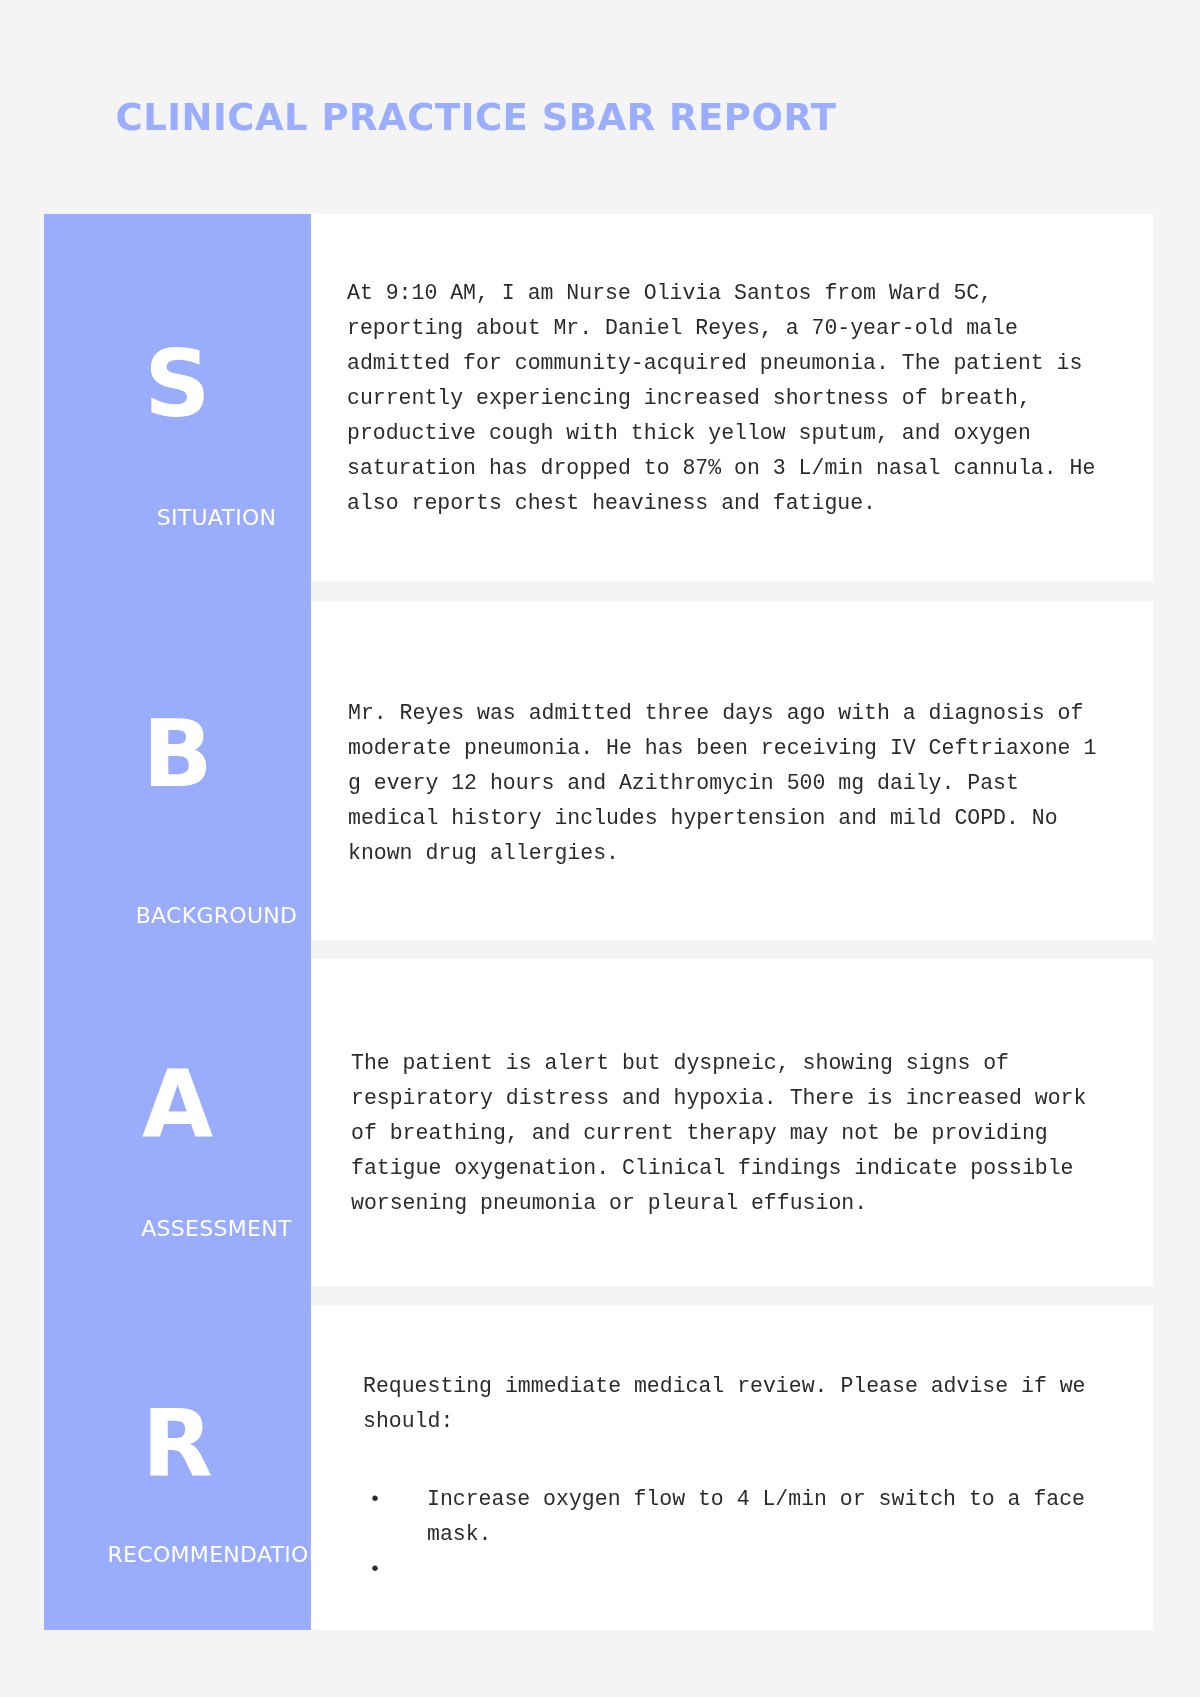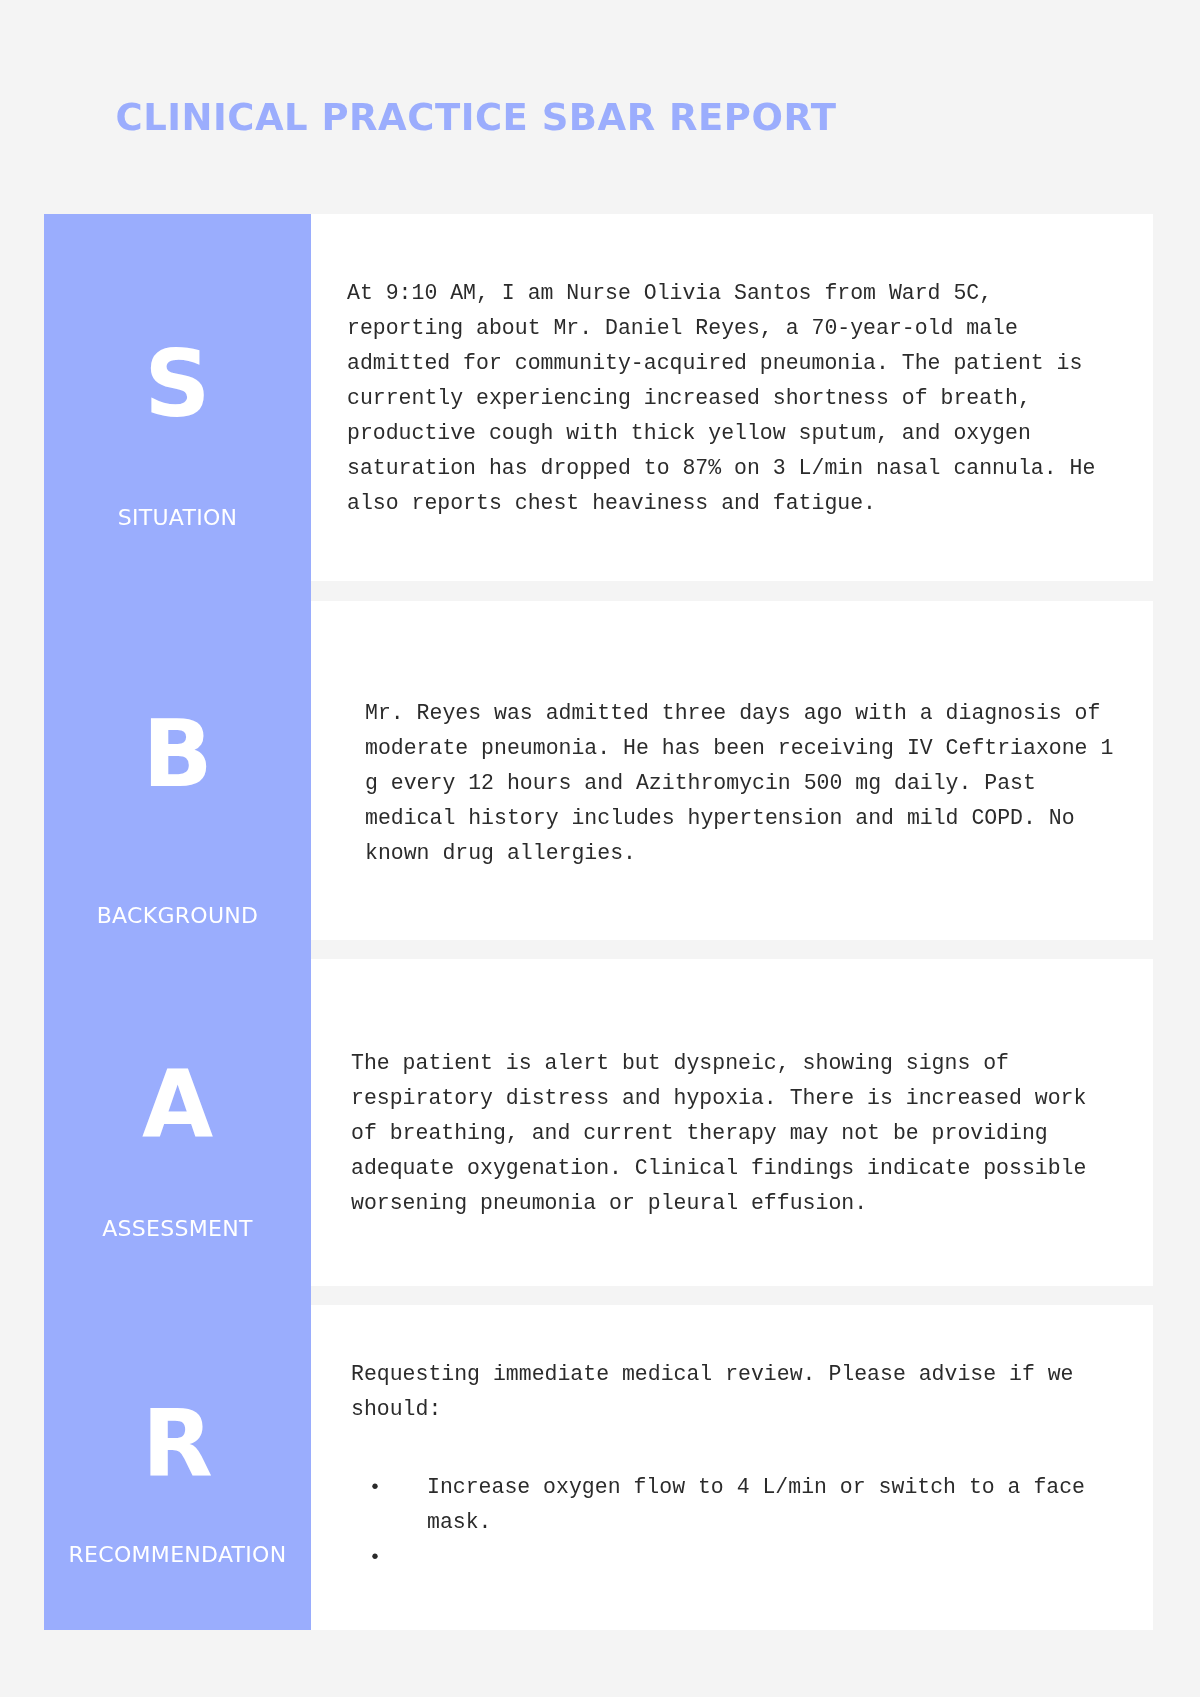--- a/index.html
+++ b/index.html
@@ -22,21 +22,21 @@
     position: absolute; left: 311px; width: 842px; background: #ffffff;
   }
   .letter {
     position: absolute; left: 44px; width: 267px; text-align: center;
     color: #ffffff; font-weight: bold; font-size: 92px; line-height: 92px;
     font-family: "DejaVu Sans", sans-serif;
   }
   .label {
     position: absolute; left: 44px; width: 267px; text-align: center;
     color: #ffffff; font-size: 22px; line-height: 26px; letter-spacing: 0.3px;
-    font-family: "DejaVu Sans", sans-serif; font-weight: normal;
+    font-family: "DejaVu Sans", sans-serif; font-weight: normal; padding-left: 39px;
   }
   .body-text {
     position: absolute; color: #2b2b2b; font-size: 21.5px; line-height: 35px;
     font-family: Liberation Mono, monospace; margin: 0;
   }
   .bullets { list-style: none; margin: 0; padding: 0; }
   .bullets li { position: relative; padding-left: 76px; }
   .bullets li .dot {
     position: absolute; left: 18px; top: 0; font-size: 20px;
   }
@@ -49,32 +49,32 @@
 <div class="blue-col"></div>
 
 <div class="card" style="top:214px;height:367px;"></div>
 <div class="letter" style="top:339px;">S</div>
 <div class="label" style="top:505px;">SITUATION</div>
 <p class="body-text" style="left:347px;top:276px;width:770px;">At 9:10 AM, I am Nurse Olivia Santos from Ward 5C, reporting about Mr. Daniel Reyes, a 70-year-old male admitted for community-acquired pneumonia. The patient is currently experiencing increased shortness of breath, productive cough with thick yellow sputum, and oxygen saturation has dropped to 87% on 3 L/min nasal cannula. He also reports chest heaviness and fatigue.</p>
 
 <div class="card" style="top:601px;height:339px;"></div>
 <div class="letter" style="top:709px;">B</div>
 <div class="label" style="top:903px;">BACKGROUND</div>
-<p class="body-text" style="left:365px;top:696px;width:770px;">Mr. Reyes was admitted three days ago with a diagnosis of moderate pneumonia. He has been receiving IV Ceftriaxone 1 g every 12 hours and Azithromycin 500 mg daily. Past medical history includes hypertension and mild COPD. No known drug allergies.</p>
+<p class="body-text" style="left:348px;top:696px;width:770px;">Mr. Reyes was admitted three days ago with a diagnosis of moderate pneumonia. He has been receiving IV Ceftriaxone 1 g every 12 hours and Azithromycin 500 mg daily. Past medical history includes hypertension and mild COPD. No known drug allergies.</p>
 
 <div class="card" style="top:959px;height:327px;"></div>
 <div class="letter" style="top:1059px;">A</div>
 <div class="label" style="top:1216px;">ASSESSMENT</div>
-<p class="body-text" style="left:351px;top:1046px;width:760px;">The patient is alert but dyspneic, showing signs of respiratory distress and hypoxia. There is increased work of breathing, and current therapy may not be providing adequate oxygenation. Clinical findings indicate possible worsening pneumonia or pleural effusion.</p>
+<p class="body-text" style="left:351px;top:1046px;width:760px;">The patient is alert but dyspneic, showing signs of respiratory distress and hypoxia. There is increased work of breathing, and current therapy may not be providing fatigue oxygenation. Clinical findings indicate possible worsening pneumonia or pleural effusion.</p>
 
 <div class="card" style="top:1305px;height:325px;"></div>
 <div class="letter" style="top:1399px;">R</div>
 <div class="label" style="top:1542px;">RECOMMENDATION</div>
 <div class="body-text" style="left:351px;top:1357px;width:760px;">
-  <p style="margin:0;">Requesting immediate medical review. Please advise if we should:</p>
+  <p style="margin:12px;">Requesting immediate medical review. Please advise if we should:</p>
   <ul class="bullets" style="margin-top:43px;">
     <li>
       <span class="dot">•</span>
       <span>Increase oxygen flow to 4 L/min or switch to a face mask.</span>
     </li>
     <li>
       <span class="dot">•</span>
     </li>
   </ul>
 </div>

